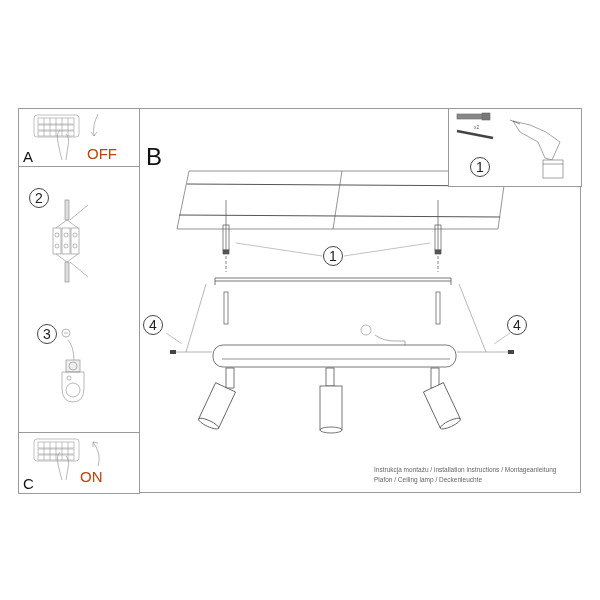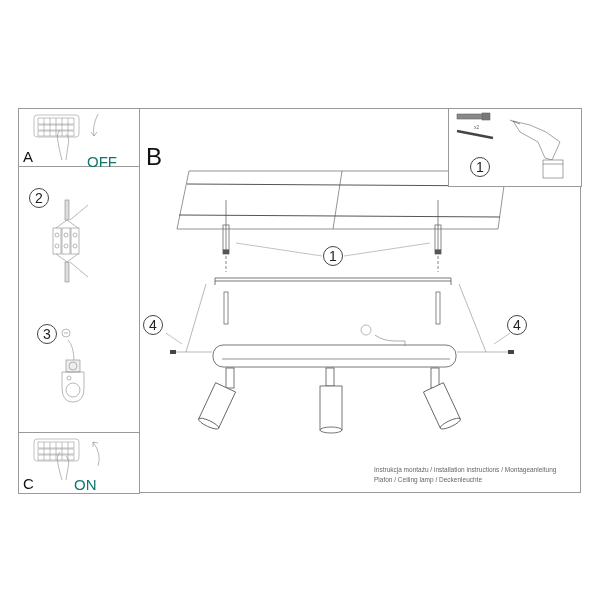--- a/index.html
+++ b/index.html
@@ -1,21 +1,21 @@
 <!DOCTYPE html>
 <html><head>
 <meta charset="utf-8">
 <style>
   html,body{margin:0;padding:0;background:#fff;}
   body{width:600px;height:600px;position:relative;overflow:hidden;font-family:"Liberation Sans",sans-serif;color:#222;}
   .frame{position:absolute;left:18px;top:108px;width:563px;height:385px;border:1px solid #9a9a9a;box-sizing:border-box;}
   .panel{position:absolute;border:1px solid #9a9a9a;box-sizing:border-box;background:#fff;}
   .label-letter{position:absolute;font-size:15px;color:#111;}
   .big-letter{position:absolute;font-size:24px;color:#111;}
-  .state{position:absolute;font-size:15px;color:#0f766e;margin-top:8px;}
+  .state{position:absolute;font-size:15px;color:#c2410c;}
   .num{position:absolute;width:18px;height:18px;border:1px solid #444;border-radius:50%;font-size:14px;line-height:18px;text-align:center;background:#fff;color:#222;}
   .caption{position:absolute;left:374px;top:465px;font-size:6.5px;color:#666;line-height:10px;}
   svg{position:absolute;left:0;top:0;}
 </style>
 </head>
 <body>
 
 <div class="frame"></div>
 
 <svg width="600" height="600">
@@ -199,21 +199,21 @@
     <line x1="510" y1="120" x2="520" y2="124" stroke="#444"></line>
     <rect x="543" y="160" width="20" height="18" fill="#fff"></rect>
     <line x1="543" y1="164" x2="563" y2="164"></line>
   </g>
 </svg>
 
 <span class="label-letter" style="left:23px;top:148px;">A</span>
 <span class="state" style="left:87px;top:145px;">OFF</span>
 <span class="big-letter" style="left:146px;top:143px;">B</span>
 <span class="label-letter" style="left:23px;top:475px;">C</span>
-<span class="state" style="left:74px;top:468px;">ON</span>
+<span class="state" style="left:80px;top:468px;">ON</span>
 <span style="position:absolute;left:474px;top:124px;font-size:5px;color:#666;">x2</span>
 
 <div class="num" style="left:470px;top:157px;">1</div>
 <div class="num" style="left:323px;top:246px;">1</div>
 <div class="num" style="left:29px;top:188px;">2</div>
 <div class="num" style="left:37px;top:324px;">3</div>
 <div class="num" style="left:143px;top:315px;">4</div>
 <div class="num" style="left:507px;top:315px;">4</div>
 
 <div class="caption">

